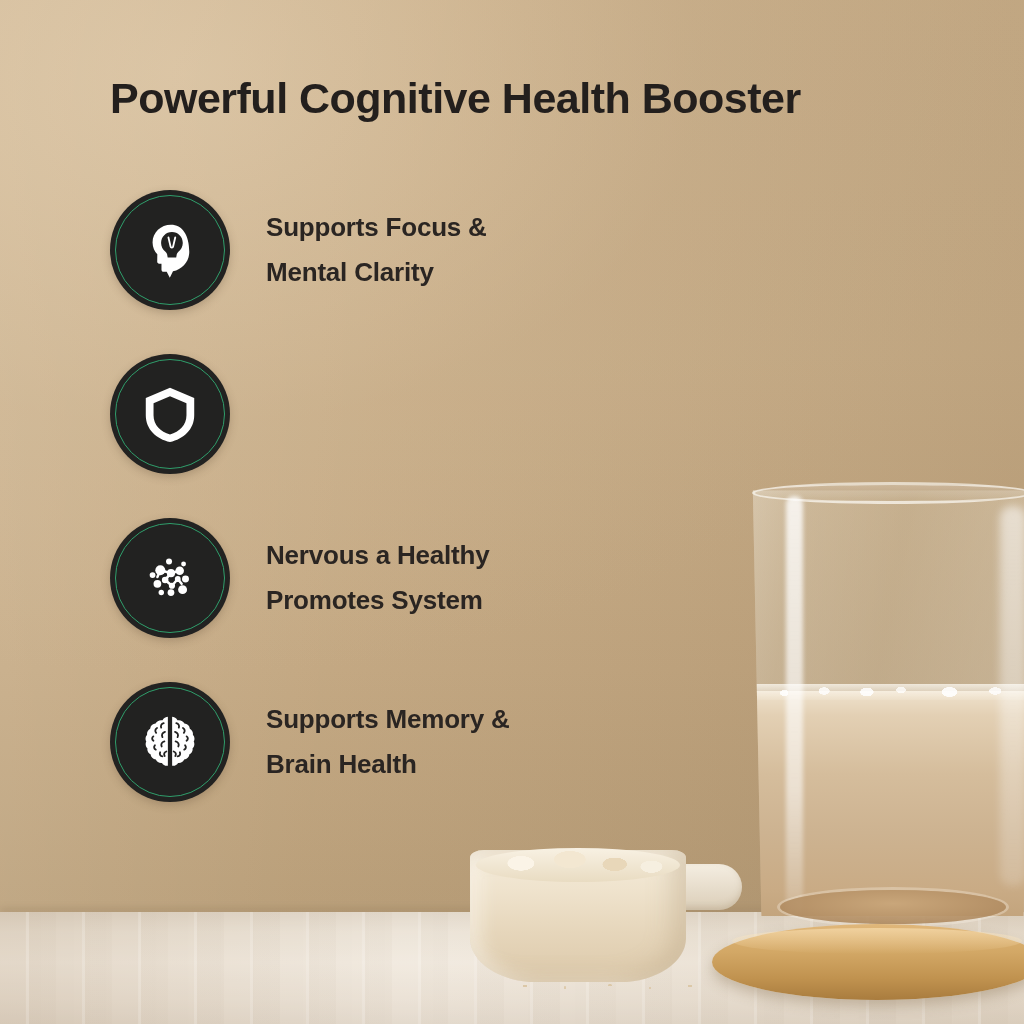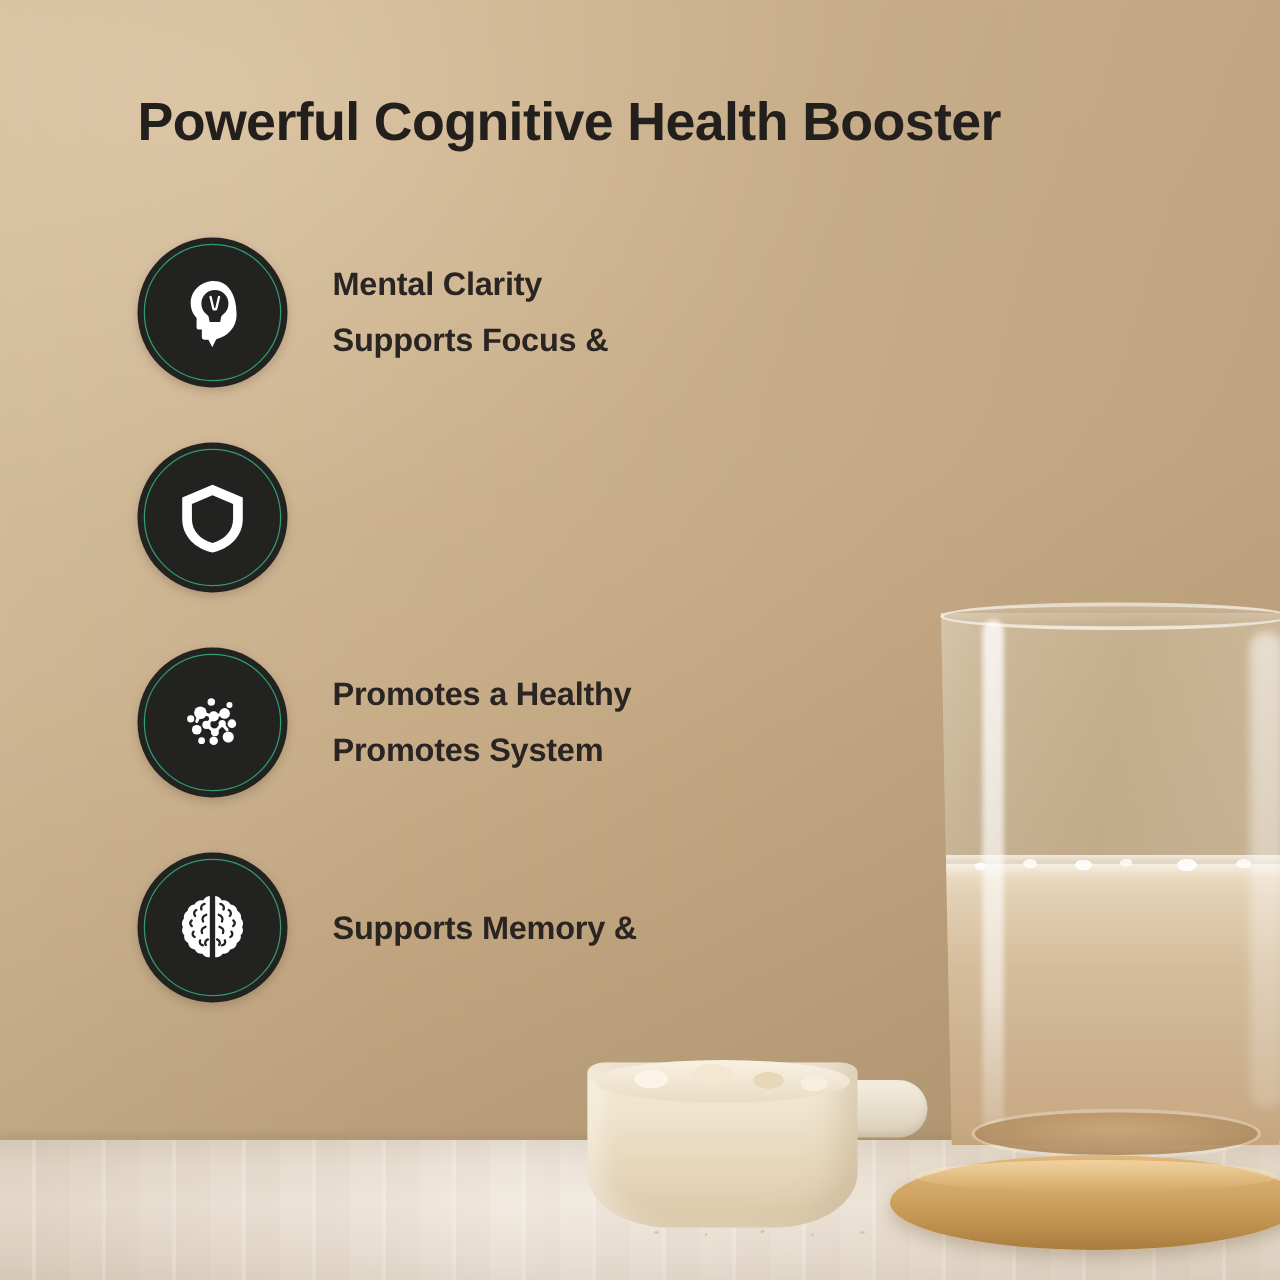--- a/index.html
+++ b/index.html
@@ -220,22 +220,22 @@
           <svg viewBox="0 0 64 64" fill="#ffffff" xmlns="http://www.w3.org/2000/svg">
             <path d="M33 6C22.6 6 14 14 14 24.3c0 5.3 2.1 9.2 4.9 12.2l-.1 7.6c0 1.1.9 2 2 2h2.4v6.3c0 1.2.9 2.1 2.1 2.1h3.3l3.2 6.1 3.3-6.6c9.6-2.1 16.8-9.9 16.8-20.1C51.9 16.4 44.5 6 33 6z"></path>
             <path d="M34 13.5c-6.2 0-11.2 5-11.2 11.2 0 3.7 1.8 6.9 4.5 9 .9.7 1.5 1.6 1.7 2.7l.6 3.4h8.8l.6-3.4c.2-1.1.8-2 1.7-2.7 2.7-2.1 4.5-5.3 4.5-9 0-6.2-5-11.2-11.2-11.2z" fill="#222221"></path>
             <path d="M30.4 19.1l2.2 9.4c.1.6.6 1 1.2 1h.2c.6 0 1.1-.4 1.2-1l2.2-9.4" fill="none" stroke="#ffffff" stroke-width="1.9" stroke-linecap="round" stroke-linejoin="round"></path>
             <rect x="30.6" y="40.7" width="7.1" height="1.9" rx=".9" fill="#ffffff"></rect>
             <rect x="31.2" y="44.1" width="5.9" height="1.9" rx=".9" fill="#ffffff"></rect>
           </svg>
         </span>
       </div>
       <div class="feature-text">
+        <div>Supports Focus &amp;</div>
         <div>Mental Clarity</div>
-        <div>Supports Focus &amp;</div>
       </div>
     </div>
 
     <div class="feature">
       <div class="badge">
         <span>
           <svg viewBox="0 0 64 64" xmlns="http://www.w3.org/2000/svg">
             <path d="M32 5 7 15.5v17.8C7 47.9 18 57.8 32 61c14-3.2 25-13.1 25-27.7V15.5L32 5zm0 8.6 17 7.2v12.5c0 10-7.2 17.1-17 19.8-9.8-2.7-17-9.8-17-19.8V20.8l17-7.2z" fill="#ffffff"></path>
           </svg>
         </span>
@@ -268,21 +268,21 @@
               <circle cx="19" cy="38" r="4.0"></circle>
               <circle cx="48" cy="33" r="3.6"></circle>
               <circle cx="45" cy="44" r="4.6"></circle>
               <circle cx="33" cy="47" r="3.5"></circle>
               <circle cx="23" cy="47" r="2.8"></circle>
             </g>
           </svg>
         </span>
       </div>
       <div class="feature-text">
-        <div>Promotes a Healthy</div>
+        <div>Nervous a Healthy</div>
         <div>Promotes System</div>
       </div>
     </div>
 
     <div class="feature">
       <div class="badge">
         <span>
           <svg viewBox="0 0 64 64" xmlns="http://www.w3.org/2000/svg">
             <path d="M30.6 6c-3.2 0-5.3 1.6-6.3 3.6-3.1-.6-6 .8-7.2 3.4-2.9.2-5.2 2.3-5.6 5.2-2.3 1.3-3.6 3.8-3.1 6.4-1.8 1.9-2.2 4.7-.9 7-1.2 2.3-.7 5.1 1.2 6.8-.5 2.6.8 5.2 3.2 6.3.3 2.9 2.6 5.1 5.5 5.4 1 2.5 3.6 4 6.3 3.6 1.2 2.2 3.7 3.3 6.1 2.8V6.2c-.4-.1-.8-.2-1.2-.2z" fill="#ffffff"></path>
             <path d="M33.4 6c3.2 0 5.3 1.6 6.3 3.6 3.1-.6 6 .8 7.2 3.4 2.9.2 5.2 2.3 5.6 5.2 2.3 1.3 3.6 3.8 3.1 6.4 1.8 1.9 2.2 4.7.9 7 1.2 2.3.7 5.1-1.2 6.8.5 2.6-.8 5.2-3.2 6.3-.3 2.9-2.6 5.1-5.5 5.4-1 2.5-3.6 4-6.3 3.6-1.2 2.2-3.7 3.3-6.1 2.8V6.2c.4-.1.8-.2 1.2-.2z" fill="#ffffff"></path>
@@ -303,17 +303,18 @@
               <path d="M42.2 42.6c.9 2-.3 3.9-2.4 4.2"></path>
               <path d="M37.2 21.5c2.7.8 3.8 3.3 2.6 5.5"></path>
               <path d="M37.8 31.4c2.7.7 3.9 3 2.8 5.2"></path>
               <path d="M35.8 41.8c2.2.9 2.9 2.9 1.7 4.6"></path>
             </g>
           </svg>
         </span>
       </div>
       <div class="feature-text">
         <div>Supports Memory &amp;</div>
+        <div>Brain Health</div>
       </div>
     </div>
 
   </div>
 </div>
 
 </body></html>

